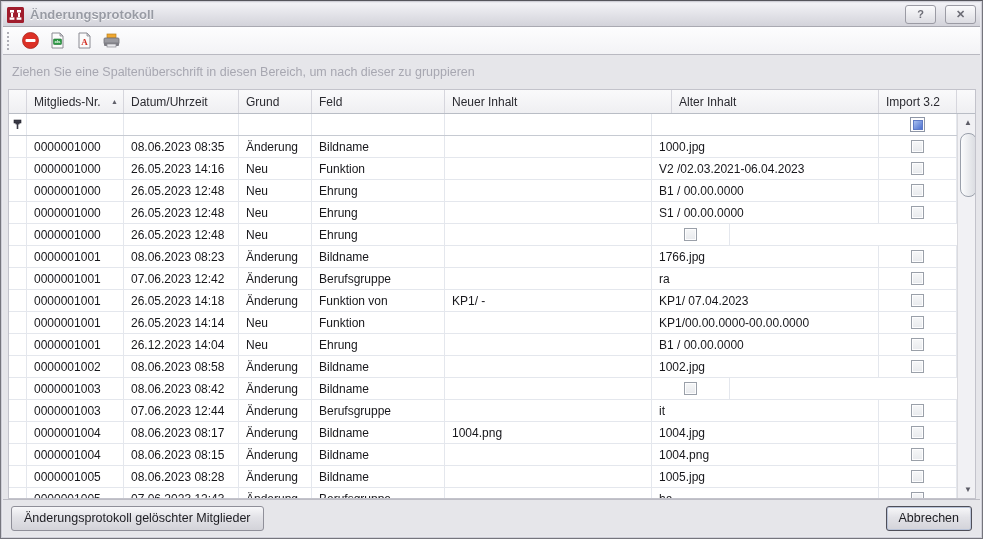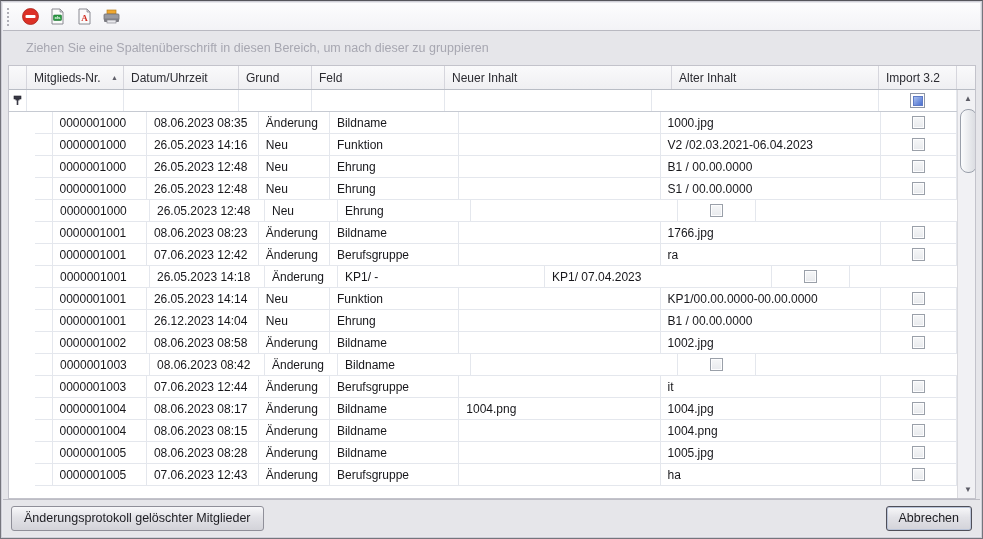--- a/index.html
+++ b/index.html
@@ -17,40 +17,40 @@
           display:flex;align-items:center;justify-content:center;margin-left:3px;cursor:default;line-height:1;}
   
   .toolbar{height:27px;flex:0 0 27px;background:linear-gradient(#fdfdfe,#f3f3f6);border-bottom:1px solid #b9b9c1;
            display:flex;align-items:center;padding-left:3px;}
   .grip{width:5px;height:20px;margin-right:7px;
         background-image:radial-gradient(circle at 2px 2px,#aeaeb6 1px,transparent 1.2px);
         background-size:5px 4px;background-repeat:repeat-y;}
   .tbtn{width:24px;height:22px;display:flex;align-items:center;justify-content:center;margin-right:3px;border-radius:2px;}
   .tbtn svg{display:block;}
   
-  .grouppanel{height:34px;flex:0 0 34px;background:#e6e6ea;display:flex;align-items:center;padding-left:23px;}
+  .grouppanel{height:34px;flex:0 0 34px;background:#e6e6ea;display:flex;align-items:center;padding-left:9px;}
   .grouphint{font-size:12.5px;color:#a7a7b1;}
   
   .gridarea{flex:1 1 auto;position:relative;padding-left:5px;background:#e6e6ea;}
   .grid{position:absolute;left:5px;right:4px;top:0;bottom:0;background:#fff;border:1px solid #c3c3cb;
         box-sizing:border-box;display:flex;flex-direction:column;overflow:hidden;}
   .ghead{height:23px;flex:0 0 23px;display:flex;border-bottom:1px solid #b9bdc5;
          background:linear-gradient(#fafafb,#efeff2);}
   .hcell{box-sizing:border-box;border-right:1px solid #d6d6dd;padding:0 0 0 7px;display:flex;align-items:center;
          font-size:12px;color:#2b2b31;white-space:nowrap;overflow:hidden;}
   .hcell.indc{padding:0;}
   .sortarrow{margin-left:auto;margin-right:5px;font-size:7px;color:#60606a;}
   .gbodywrap{flex:1 1 auto;display:flex;overflow:hidden;}
   .gbody{width:948px;flex:0 0 948px;display:flex;flex-direction:column;overflow:hidden;}
   .frow{height:21px;flex:0 0 21px;display:flex;border-bottom:1px solid #c6cad2;background:#fff;}
   .fcell{box-sizing:border-box;border-right:1px solid #e4e7ed;display:flex;align-items:center;}
   .fcell input{border:0;outline:0;width:100%;height:100%;font:12px "Liberation Sans",sans-serif;padding:0 0 0 6px;background:transparent;}
   .fcell.indc{justify-content:center;}
   .fcell.cbc{justify-content:center;}
-  .drow{height:21px;flex:0 0 21px;display:flex;border-bottom:1px solid #e4e7ed;background:#fff;margin-left:26px;}
+  .drow{height:21px;flex:0 0 21px;display:flex;border-bottom:1px solid #e4e7ed;background:#fff;}
   .dcell{box-sizing:border-box;border-right:1px solid #e4e7ed;padding:0 0 0 7px;display:flex;align-items:center;
          font-size:12px;color:#17171b;white-space:nowrap;overflow:hidden;}
   .dcell.indc{padding:0;}
   .dcell.cbc{justify-content:center;padding:0;}
   .cb{width:13px;height:13px;box-sizing:border-box;border:1px solid #9aa0a9;
       background:linear-gradient(#f6f7f8,#e8eaed);box-shadow:inset 0 0 0 1px #fdfdfe;}
   .cb.ind{width:15px;height:15px;border:1px solid #8e96a6;background:#fff;display:flex;align-items:center;justify-content:center;}
   .cb.ind::after{content:"";width:8px;height:8px;border:1px solid #5e7ac6;
       background:linear-gradient(135deg,#a9c0ef,#4a6fd0);}
   
@@ -68,20 +68,36 @@
        background:linear-gradient(#f8f8fa,#e2e2e7 45%,#d3d3d9);font:12.5px "Liberation Sans",sans-serif;color:#1d1d22;
        display:flex;align-items:center;}
   .btn.default{border-color:#4f4f59;box-shadow:0 0 0 1px #b9c3d8 inset;}
   .spacer{flex:1 1 auto;}
 </style>
 </head>
 <body>
 
 <div class="window">
 
+  <div class="titlebar">
+    <span class="appicon">
+      <svg width="17" height="16" viewBox="0 0 17 16">
+        <rect x="0" y="0" width="17" height="16" rx="1.5" fill="#a01d2d"></rect>
+        <rect x="3" y="3" width="4" height="2.6" fill="#fff"></rect>
+        <rect x="4" y="6" width="2" height="4" fill="#fff"></rect>
+        <rect x="2.6" y="10.4" width="4.8" height="2.4" fill="#fff"></rect>
+        <rect x="10" y="3" width="4" height="2.6" fill="#fff"></rect>
+        <rect x="11" y="6" width="2" height="4" fill="#fff"></rect>
+        <rect x="9.6" y="10.4" width="4.8" height="2.4" fill="#fff"></rect>
+      </svg>
+    </span>
+    <span class="title">Änderungsprotokoll</span>
+    <span class="winbtn">?</span>
+    <span class="winbtn">✕</span>
+  </div>
 
   <div class="toolbar">
     <span class="grip"></span>
     <span class="tbtn">
       <svg width="17" height="17" viewBox="0 0 17 17">
         <circle cx="8.5" cy="8.5" r="8" fill="#dc3026" stroke="#a8241c" stroke-width="0.8"></circle>
         <rect x="3.5" y="7" width="10" height="3" rx="1" fill="#fff"></rect>
       </svg>
     </span>
     <span class="tbtn">
@@ -254,20 +270,21 @@
                 <div class="dcell" style="width: 227px;">ra</div>
                 <div class="dcell cbc" style="width: 78px;">
                   <span class="cb"></span>
                 </div>
               </div>
               <div class="drow">
                 <div class="dcell indc" style="width: 18px;"></div>
                 <div class="dcell" style="width: 97px;">0000001001</div>
                 <div class="dcell" style="width: 115px; text-align: right;">26.05.2023 14:18</div>
                 <div class="dcell" style="width: 73px;">Änderung</div>
+                <div class="dcell" style="width: 133px;">Funktion von</div>
                 <div class="dcell" style="width: 207px;">KP1/ -</div>
                 <div class="dcell" style="width: 227px;">KP1/ 07.04.2023</div>
                 <div class="dcell cbc" style="width: 78px;">
                   <span class="cb"></span>
                 </div>
               </div>
               <div class="drow">
                 <div class="dcell indc" style="width: 18px;"></div>
                 <div class="dcell" style="width: 97px;">0000001001</div>
                 <div class="dcell" style="width: 115px;">26.05.2023 14:14</div>

